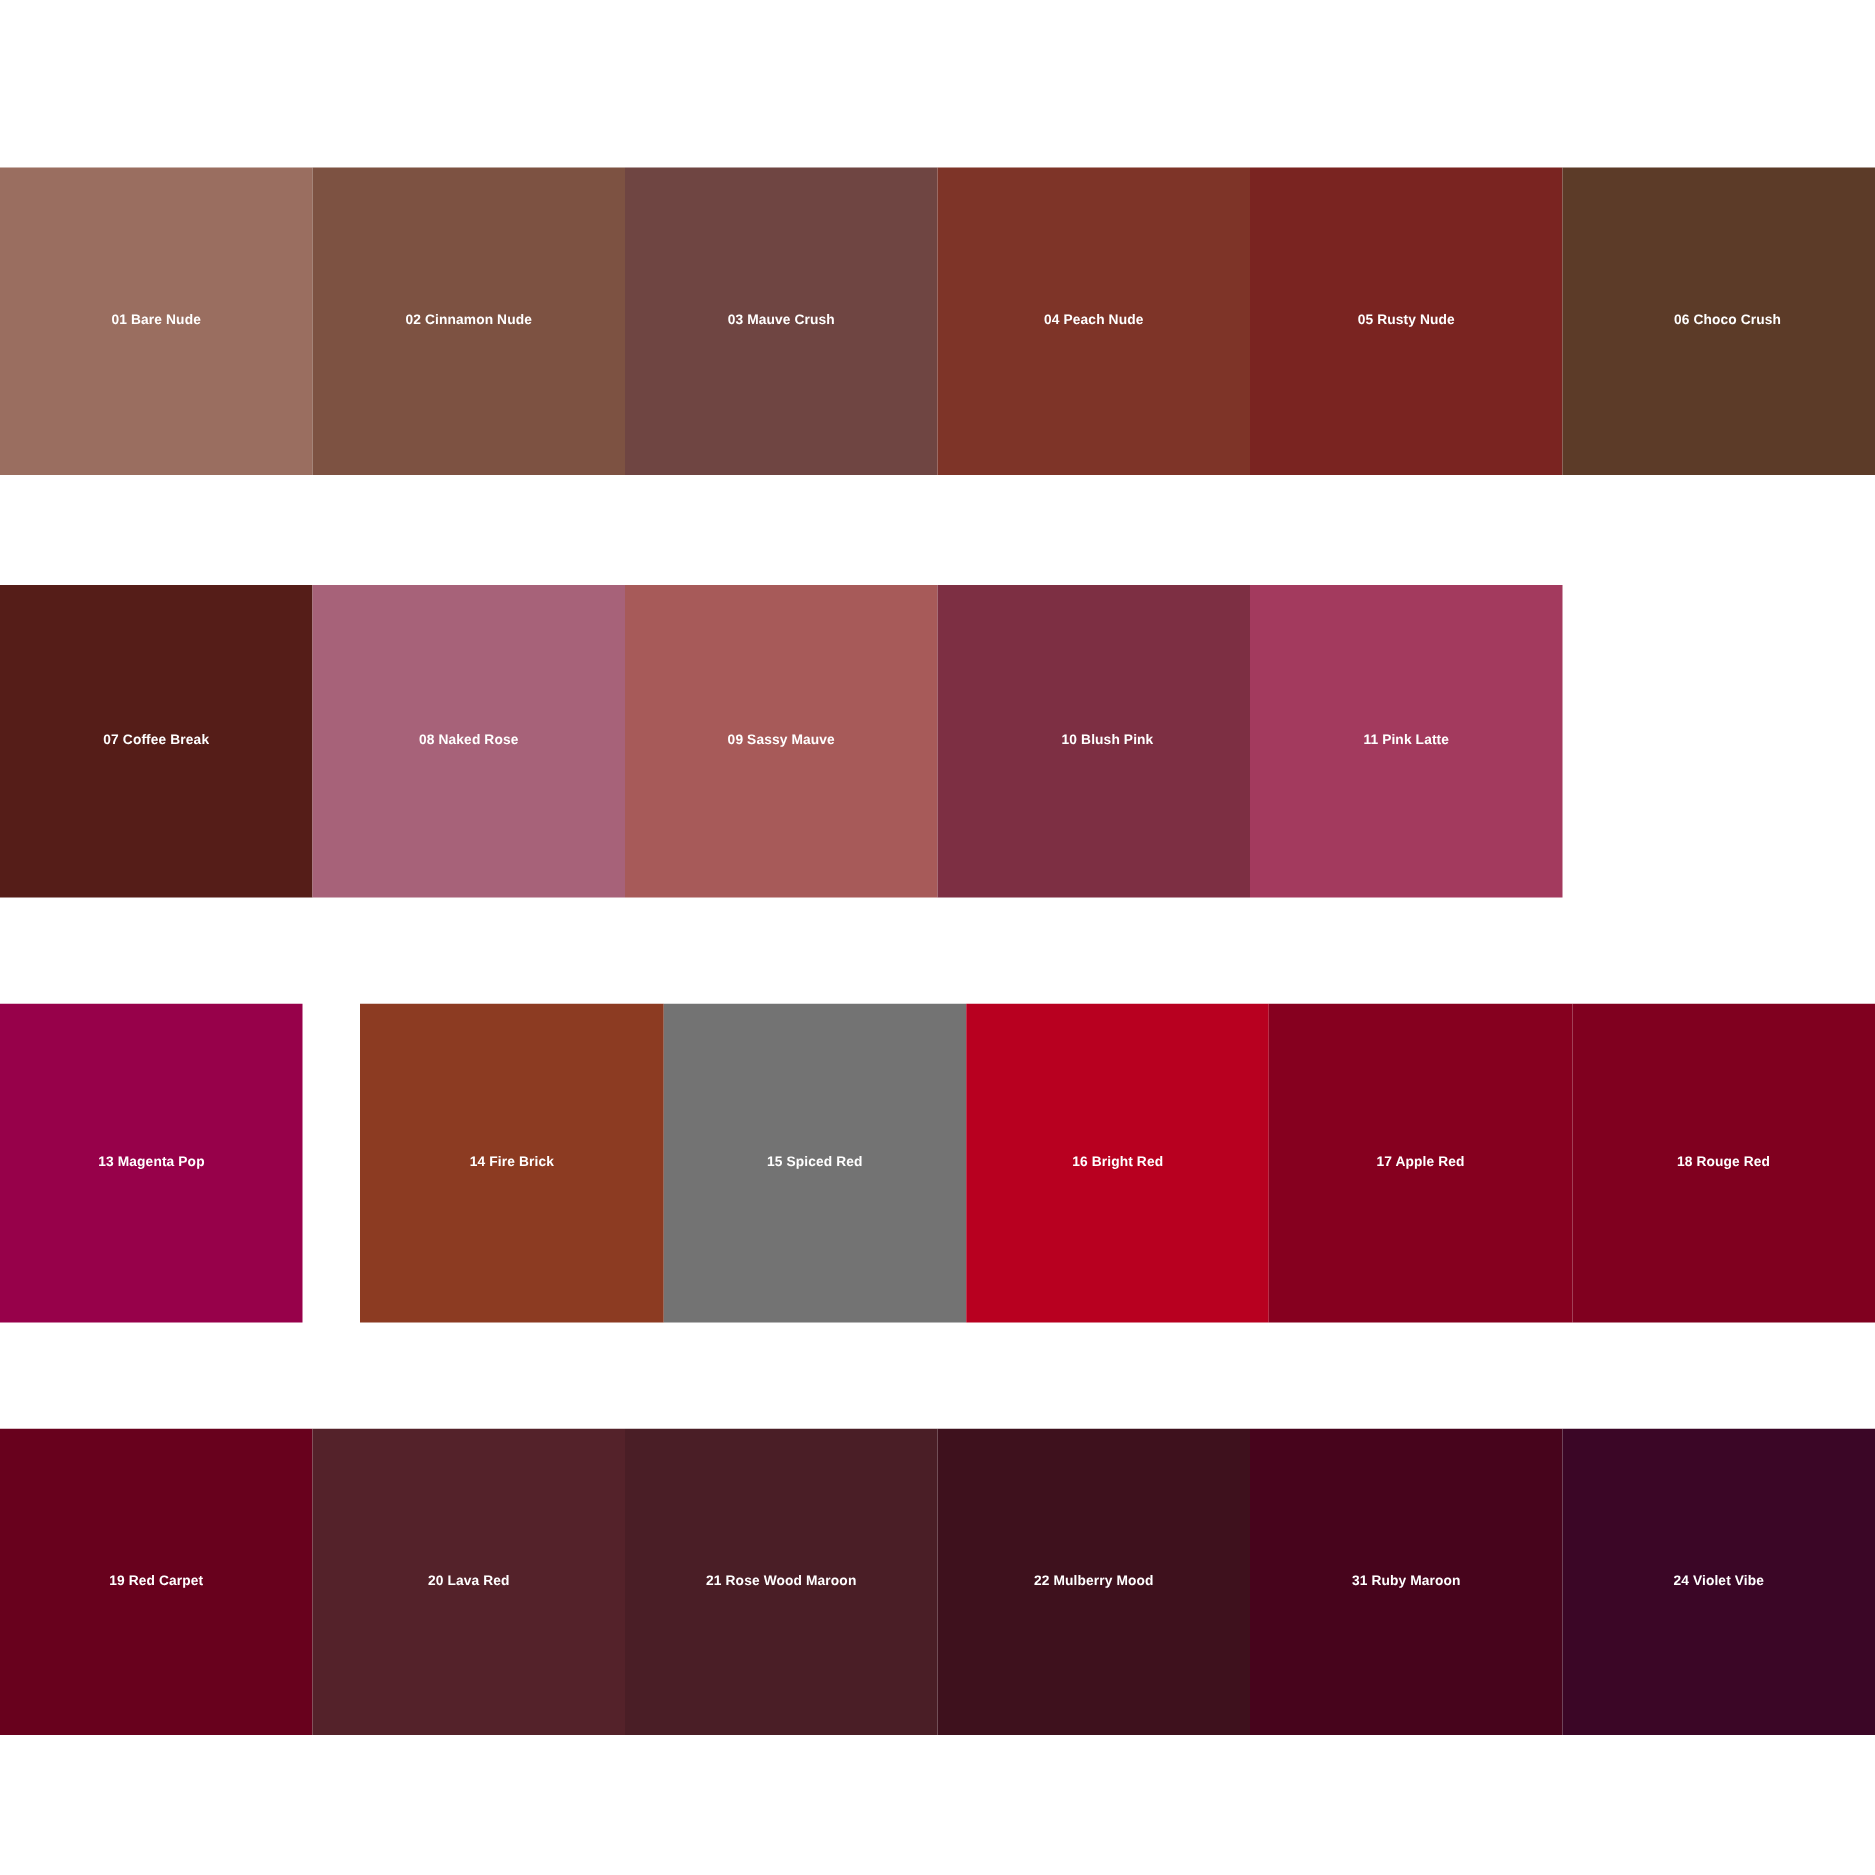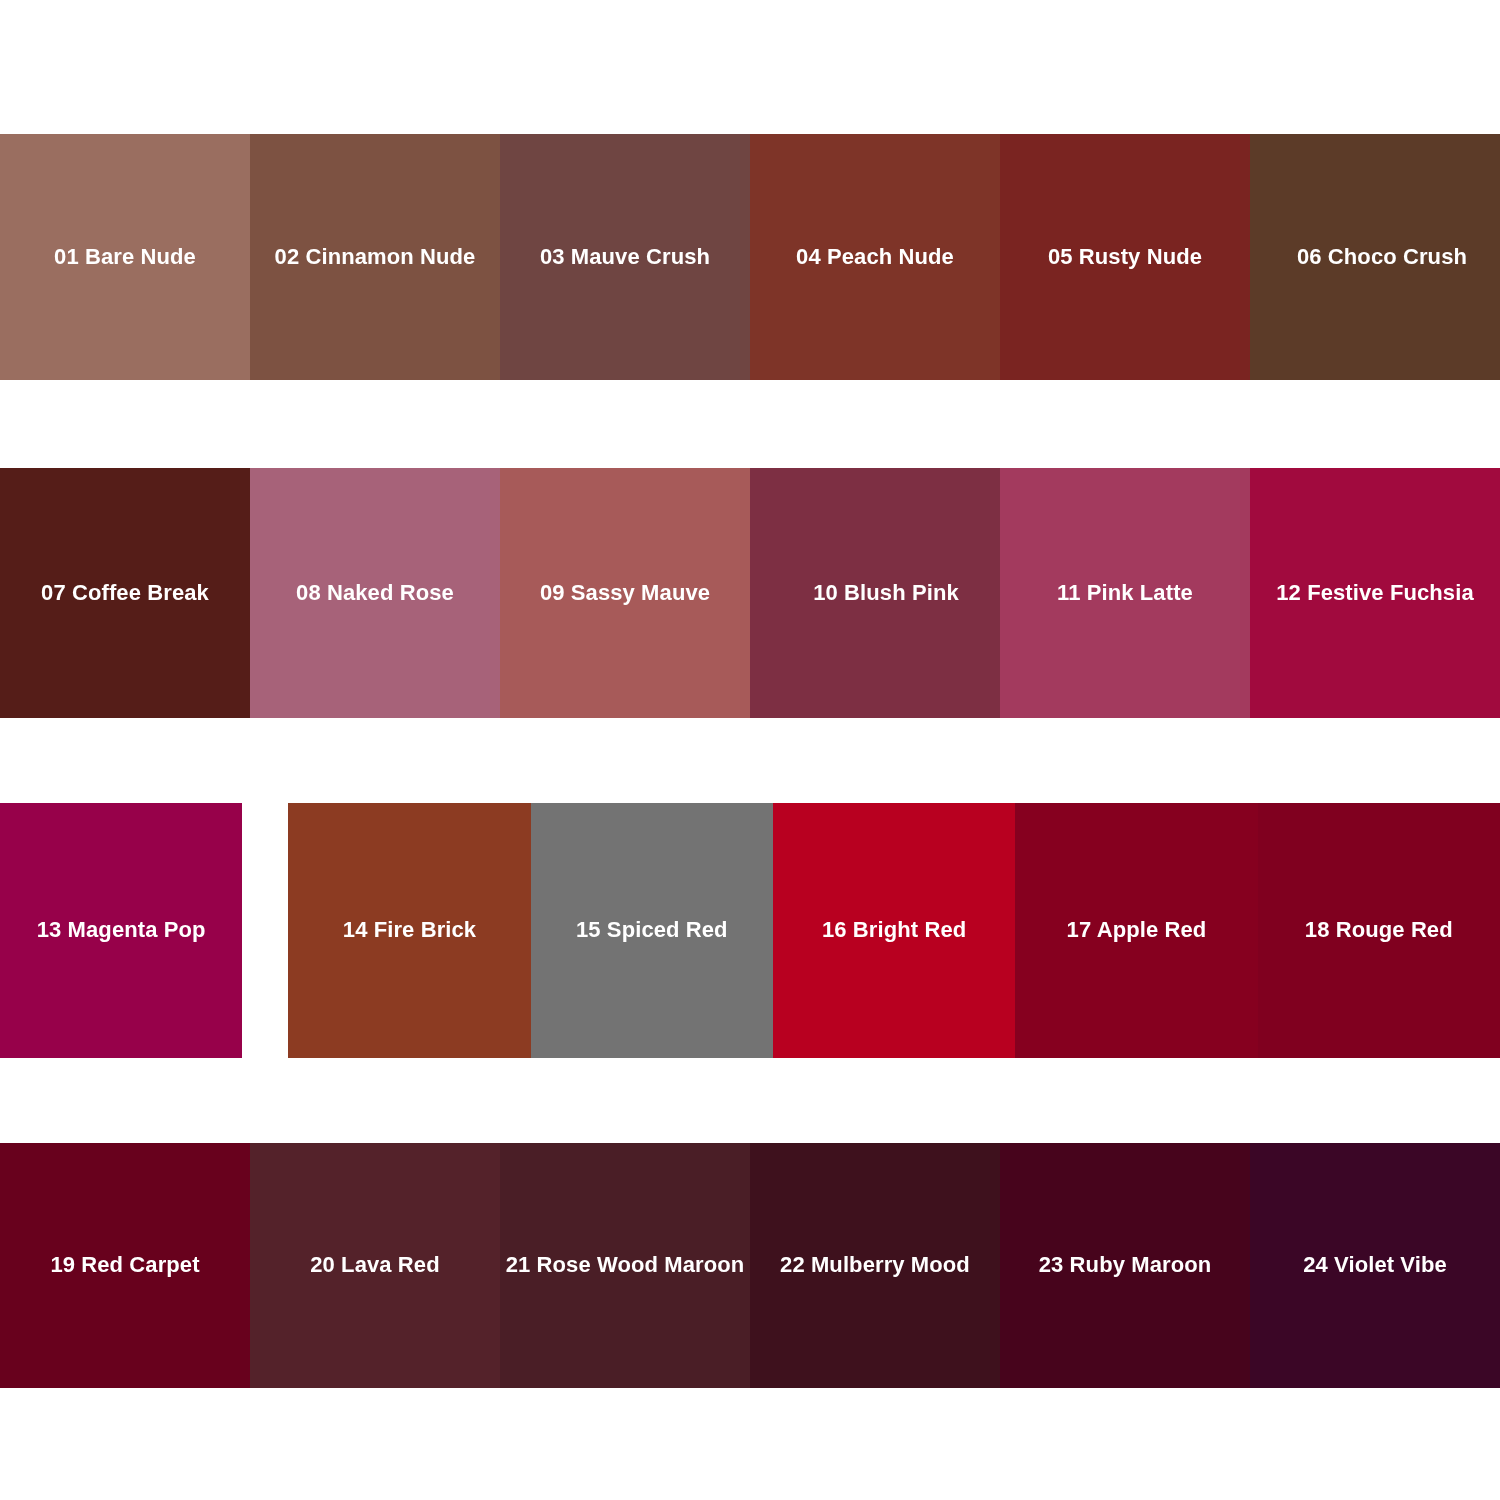--- a/index.html
+++ b/index.html
@@ -40,21 +40,21 @@
     height: 100%;
     display: flex;
     align-items: center;
     justify-content: center;
     overflow: hidden;
   }
 
   .swatch-label {
     color: #ffffff;
     font-family: "Liberation Sans", sans-serif;
-    font-size: 22px;
+    font-size: 11px;
     font-weight: bold;
     letter-spacing: 0.1px;
     text-align: center;
     line-height: 1.2;
     white-space: nowrap;
     user-select: none;
   }
 </style>
 </head>
 <body>
@@ -89,23 +89,20 @@
       </div>
       <div class="swatch-cell" style="background-color: rgb(167, 90, 89);">
         <span class="swatch-label">09 Sassy Mauve</span>
       </div>
       <div class="swatch-cell" style="background-color: rgb(125, 47, 67); padding-left: 22px;">
         <span class="swatch-label">10 Blush Pink</span>
       </div>
       <div class="swatch-cell" style="background-color: rgb(163, 58, 94);">
         <span class="swatch-label">11 Pink Latte</span>
       </div>
-      <div class="swatch-cell" style="background-color: rgb(161, 10, 62);">
-        <span class="swatch-label">12 Festive Fuchsia</span>
-      </div>
     </div>
   <div class="swatch-row" data-row="2">
       <div class="swatch-cell" style="background-color: rgb(151, 1, 74);">
         <span class="swatch-label">13 Magenta Pop</span>
       </div>
       <div class="swatch-cell" style="background-color: rgb(140, 59, 34); margin-left: 46px;">
         <span class="swatch-label">14 Fire Brick</span>
       </div>
       <div class="swatch-cell" style="background-color: #737373;">
         <span class="swatch-label">15 Spiced Red</span>
@@ -127,19 +124,19 @@
       <div class="swatch-cell" style="background-color: rgb(84, 34, 42);">
         <span class="swatch-label">20 Lava Red</span>
       </div>
       <div class="swatch-cell" style="background-color: rgb(74, 30, 38);">
         <span class="swatch-label">21 Rose Wood Maroon</span>
       </div>
       <div class="swatch-cell" style="background-color: rgb(62, 17, 29);">
         <span class="swatch-label">22 Mulberry Mood</span>
       </div>
       <div class="swatch-cell" style="background-color: rgb(71, 4, 28);">
-        <span class="swatch-label">23 Ruby Maroon</span>
+        <span class="swatch-label">31 Ruby Maroon</span>
       </div>
       <div class="swatch-cell" style="background-color: rgb(59, 6, 38);">
         <span class="swatch-label">24 Violet Vibe</span>
       </div>
     </div>
 </div>
 
 </body></html>

